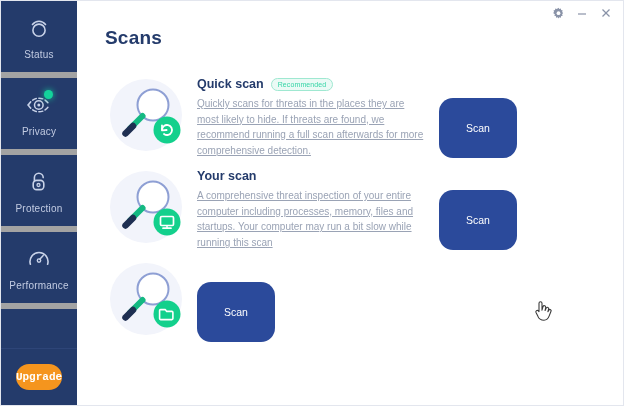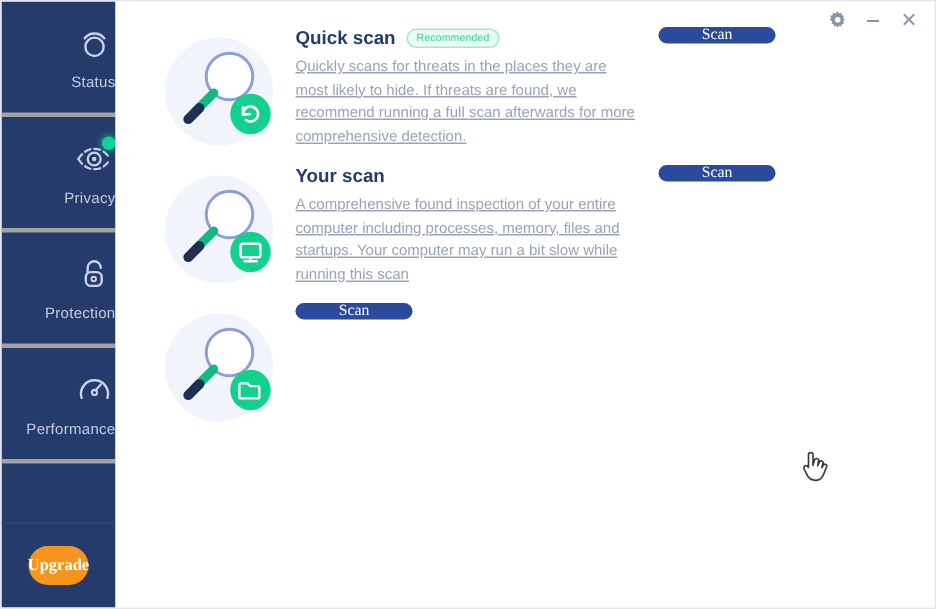--- a/index.html
+++ b/index.html
@@ -25,24 +25,24 @@
     display: flex;
     flex-direction: column;
     align-items: stretch;
     flex: 0 0 76px;
     position: relative;
   }
   .nav-item {
     height: 77px;
     display: flex;
     flex-direction: column;
-    align-items: flex-end;
+    align-items: center;
     justify-content: center;
     gap: 7px;
-    border-bottom: 3px solid #a3a3a3;
+    border-bottom: 6px solid #a3a3a3;
     position: relative;
     cursor: pointer;
   }
   .nav-item .ico {
     width: 28px; height: 28px;
     display: flex; align-items: center; justify-content: center;
     position: relative;
   }
   .nav-item .lbl {
     font-size: 10px;
@@ -64,21 +64,21 @@
   }
   .upgrade-btn {
     background: #f5951e;
     color: #ffffff;
     font-size: 11px;
     font-weight: bold;
     border: none;
     border-radius: 14px;
     padding: 7px 0;
     cursor: pointer;
-    font-family: Liberation Serif, serif;
+    font-family: Liberation Mono, monospace;
   }
 
   
   .main {
     flex: 1 1 auto;
     position: relative;
     background: #ffffff;
     padding: 0 18px 0 28px;
   }
   .titlebar {
@@ -96,21 +96,21 @@
     font-size: 19px;
     font-weight: bold;
     color: #243b6b;
     padding-top: 26px;
     letter-spacing: .2px;
   }
 
   .scan-list { margin-top: 17px; }
   .scan-row {
     display: flex;
-    align-items: flex-start;
+    align-items: flex-end;
     height: 92px;
   }
   .scan-illu {
     flex: 0 0 86px;
     width: 86px; height: 86px;
     display: flex; align-items: center; justify-content: center;
     margin-right: 6px;
   }
   .scan-text { flex: 1 1 auto; padding-right: 14px; max-width: 242px; }
   .scan-head {
@@ -140,23 +140,23 @@
     text-decoration: underline;
   }
   .scan-action { flex: 0 0 auto; width: 126px; display: flex; justify-content: flex-start; }
   .scan-btn {
     width: 78px;
     background: #2b4a9b;
     color: #ffffff;
     font-size: 10.5px;
     border: none;
     border-radius: 14px;
-    padding: 0 0;
+    padding: 24px 0;
     cursor: pointer;
-    font-family: Liberation Serif, serif;
+    font-family: Liberation Sans, sans-serif;
   }
   .cursor-hand {
     position: absolute;
     left: 533px; top: 300px;
     width: 20px; height: 24px;
     pointer-events: none;
   }
 </style>
 </head>
 <body>
@@ -232,20 +232,21 @@
           </svg>
       </span>
       <span class="win-btn">
         <svg width="12" height="12" viewBox="0 0 12 12">
           <line x1="2.5" y1="2.5" x2="9.5" y2="9.5" stroke="#8a93a8" stroke-width="1.2"></line>
           <line x1="9.5" y1="2.5" x2="2.5" y2="9.5" stroke="#8a93a8" stroke-width="1.2"></line>
         </svg>
       </span>
     </div>
 
+    <div class="page-title">Scans</div>
 
     <div class="scan-list">
 
       <div class="scan-row">
         <div class="scan-illu">
           <svg width="86" height="86" viewBox="0 0 86 86">
             <circle cx="41" cy="43" r="36" fill="#f2f4fb"></circle>
             <circle cx="48" cy="33" r="15.5" fill="#ffffff" stroke="#8e9fd4" stroke-width="2"></circle>
             <path d="M37.5 44 L25 56.5" stroke="#14b982" stroke-width="6" stroke-linecap="round"></path>
             <path d="M28 54 L20.5 61.5" stroke="#1f2f52" stroke-width="6.5" stroke-linecap="round"></path>
@@ -276,21 +277,21 @@
             <circle cx="62" cy="58" r="13.5" fill="#13d08c"></circle>
             <rect x="55.5" y="52.5" width="13" height="9" rx="1.2" fill="none" stroke="#ffffff" stroke-width="1.7"></rect>
             <line x1="58" y1="64.2" x2="66" y2="64.2" stroke="#ffffff" stroke-width="1.7" stroke-linecap="round"></line>
             <line x1="62" y1="61.5" x2="62" y2="64.2" stroke="#ffffff" stroke-width="1.5"></line>
           </svg>
         </div>
         <div class="scan-text">
           <div class="scan-head">
             <span class="scan-name">Your scan</span>
           </div>
-          <div class="scan-desc">A comprehensive found inspection of your entire computer including processes, memory, files and startups. Your computer may run a bit slow while running this scan</div>
+          <div class="scan-desc">A comprehensive threat inspection of your entire computer including processes, memory, files and startups. Your computer may run a bit slow while running this scan</div>
         </div>
         <div class="scan-action">
           <button class="scan-btn">Scan</button>
         </div>
       </div>
 
       <div class="scan-row">
         <div class="scan-illu">
           <svg width="86" height="86" viewBox="0 0 86 86">
             <circle cx="41" cy="43" r="36" fill="#f2f4fb"></circle>

